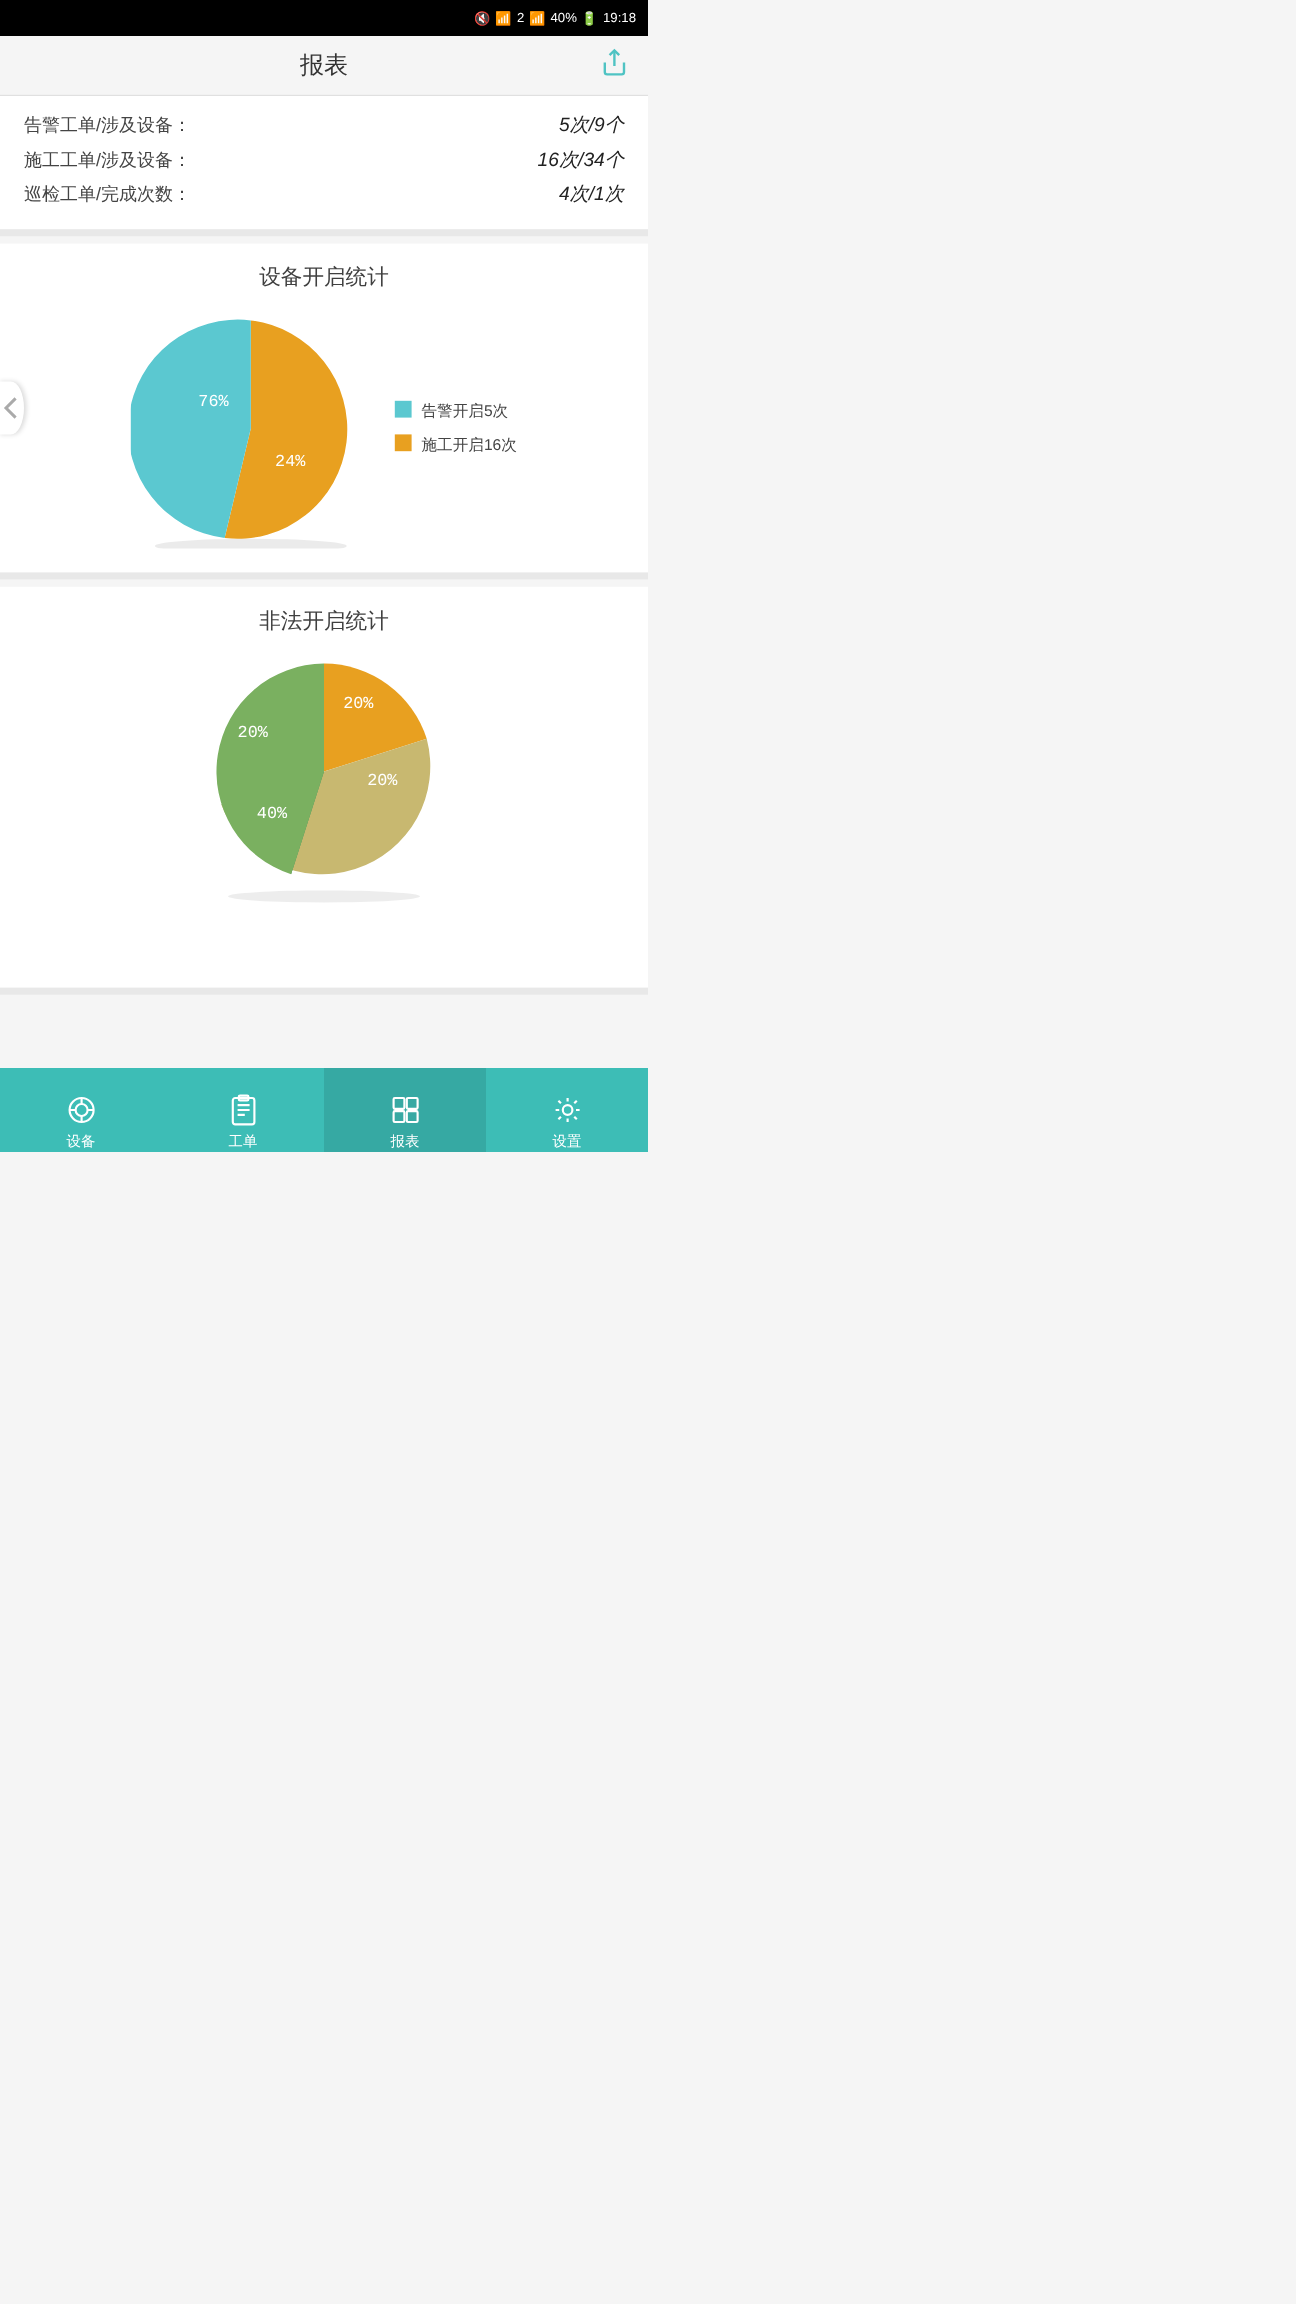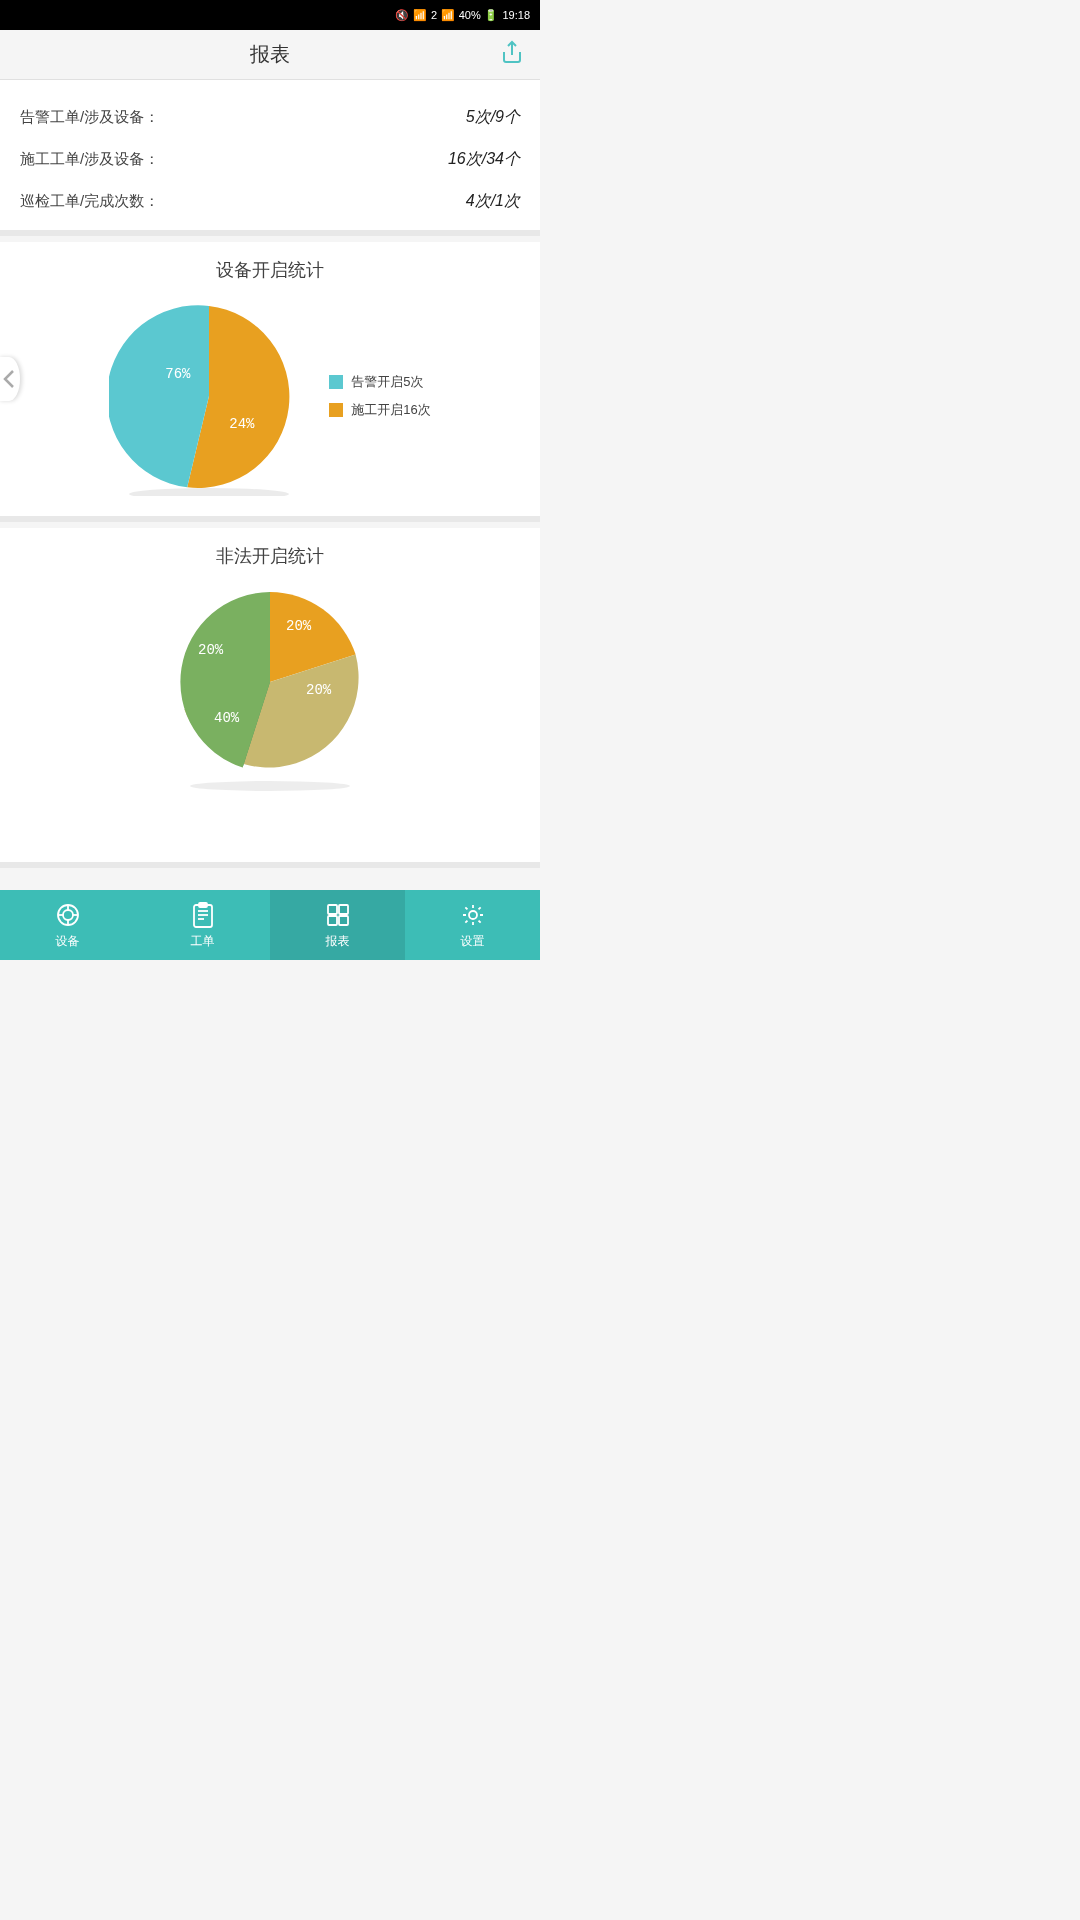--- a/index.html
+++ b/index.html
@@ -66,21 +66,20 @@
       padding: 10px 20px 14px;
       border-bottom: 6px solid #e8e8e8;
     }
     .summary-row {
       display: flex;
       justify-content: space-between;
       align-items: center;
       font-size: 15px;
       color: #444;
       padding: 4px 0;
-      margin-top: 13px;
     }
     .summary-row .value {
       font-size: 16px;
       font-weight: 500;
       color: #222;
       font-style: italic;
     }
 
     
     .chart-section {
@@ -109,21 +108,21 @@
       font-family: Liberation Mono, monospace;
     }
     .legend {
       display: flex;
       flex-direction: column;
       gap: 10px;
       flex-shrink: 0;
     }
     .legend-item {
       display: flex;
-      align-items: center;
+      align-items: flex-start;
       gap: 8px;
       font-size: 13px;
       color: #444;
     }
     .legend-color {
       width: 14px;
       height: 14px;
       flex-shrink: 0;
     }
 
@@ -145,21 +144,21 @@
       height: 70px;
       background: #3dbdb6;
       display: flex;
       align-items: stretch;
     }
     .nav-item {
       flex: 1;
       display: flex;
       flex-direction: column;
       align-items: center;
-      justify-content: center;
+      justify-content: flex-end;
       gap: 4px;
       cursor: pointer;
     }
     .nav-item.active {
       background: rgba(0,0,0,0.1);
     }
     .nav-icon {
       width: 28px;
       height: 28px;
       color: #fff;

